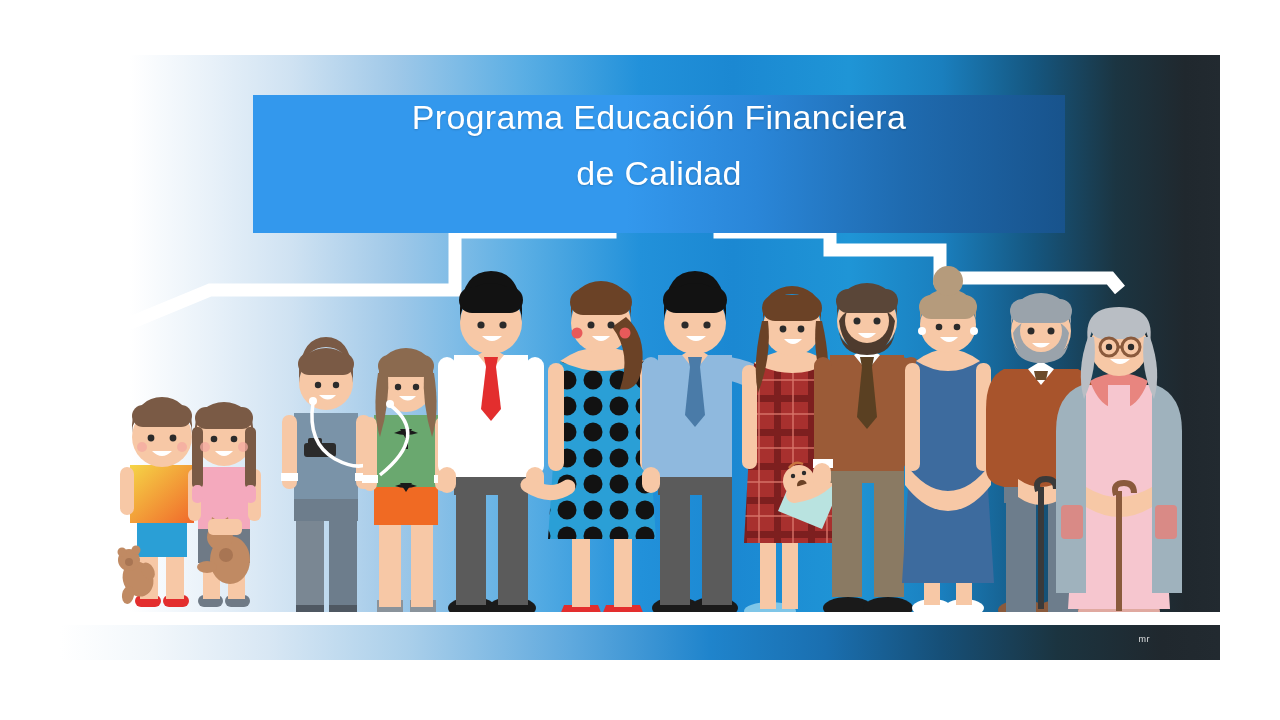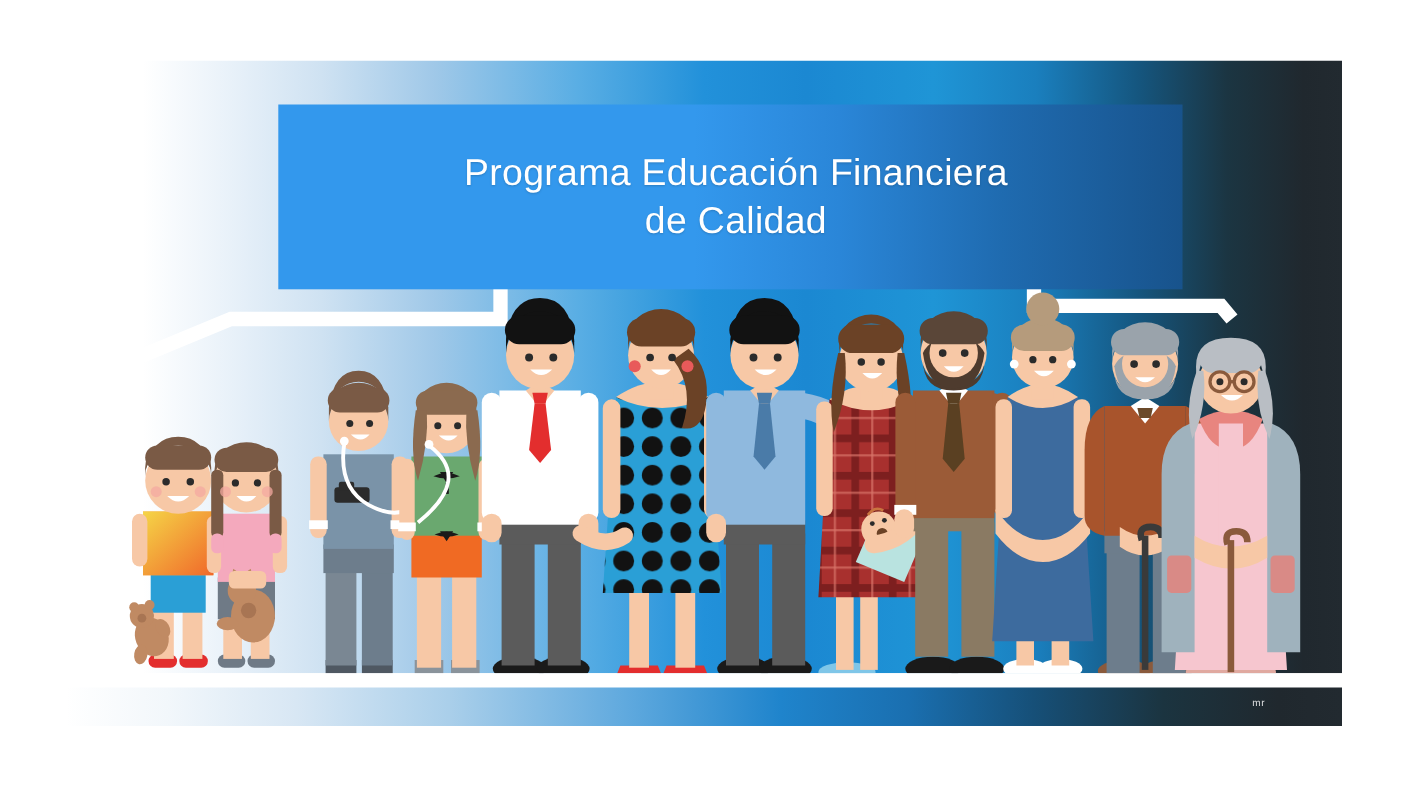--- a/index.html
+++ b/index.html
@@ -15,32 +15,31 @@
     position:absolute;inset:0;
     background:linear-gradient(to right,
       #ffffff 0%, #ffffff 6%, #e8f1f9 13%, #cfe2f2 20%,
       #9fc8e8 29%, #5aaee4 40%, #2291da 50%,
       #1b88d2 58%, #1f95d6 68%, #1a7fbe 76%,
       #15567f 84%, #1b3542 91%, #20282e 97%, #222a30 100%);
   }
 
   
   #title-box{
-    position:absolute;left:253px;top:95px;width:812px;height:168px;
+    position:absolute;left:253px;top:95px;width:812px;height:138px;
     background:linear-gradient(to right,#3398ed 0%,#3398ed 46%,#2a86d8 62%,#1f6bb0 80%,#18538c 100%);
-    display:flex;align-items:center;justify-content:center;
+    display:flex;justify-content:center;
     z-index:12;
-    padding-left:10px;
   }
   #title-text{
     color:#ffffff;font-size:34px;line-height:44px;text-align:center;
     font-weight:400;letter-spacing:.3px;
     text-shadow:0 1px 2px rgba(0,0,0,.18);
   }
-  #title-text .l2{display:block;}
+  #title-text .l2{display:block;margin-top:12px;}
 
   
   #chart-svg{position:absolute;left:0;top:0;width:1160px;height:557px;z-index:5;}
 
   
   #people{position:absolute;left:0;top:0;width:1160px;height:557px;z-index:8;}
 
   
   #bottom-bar{
     position:absolute;left:60px;top:625px;width:1160px;height:35px;

